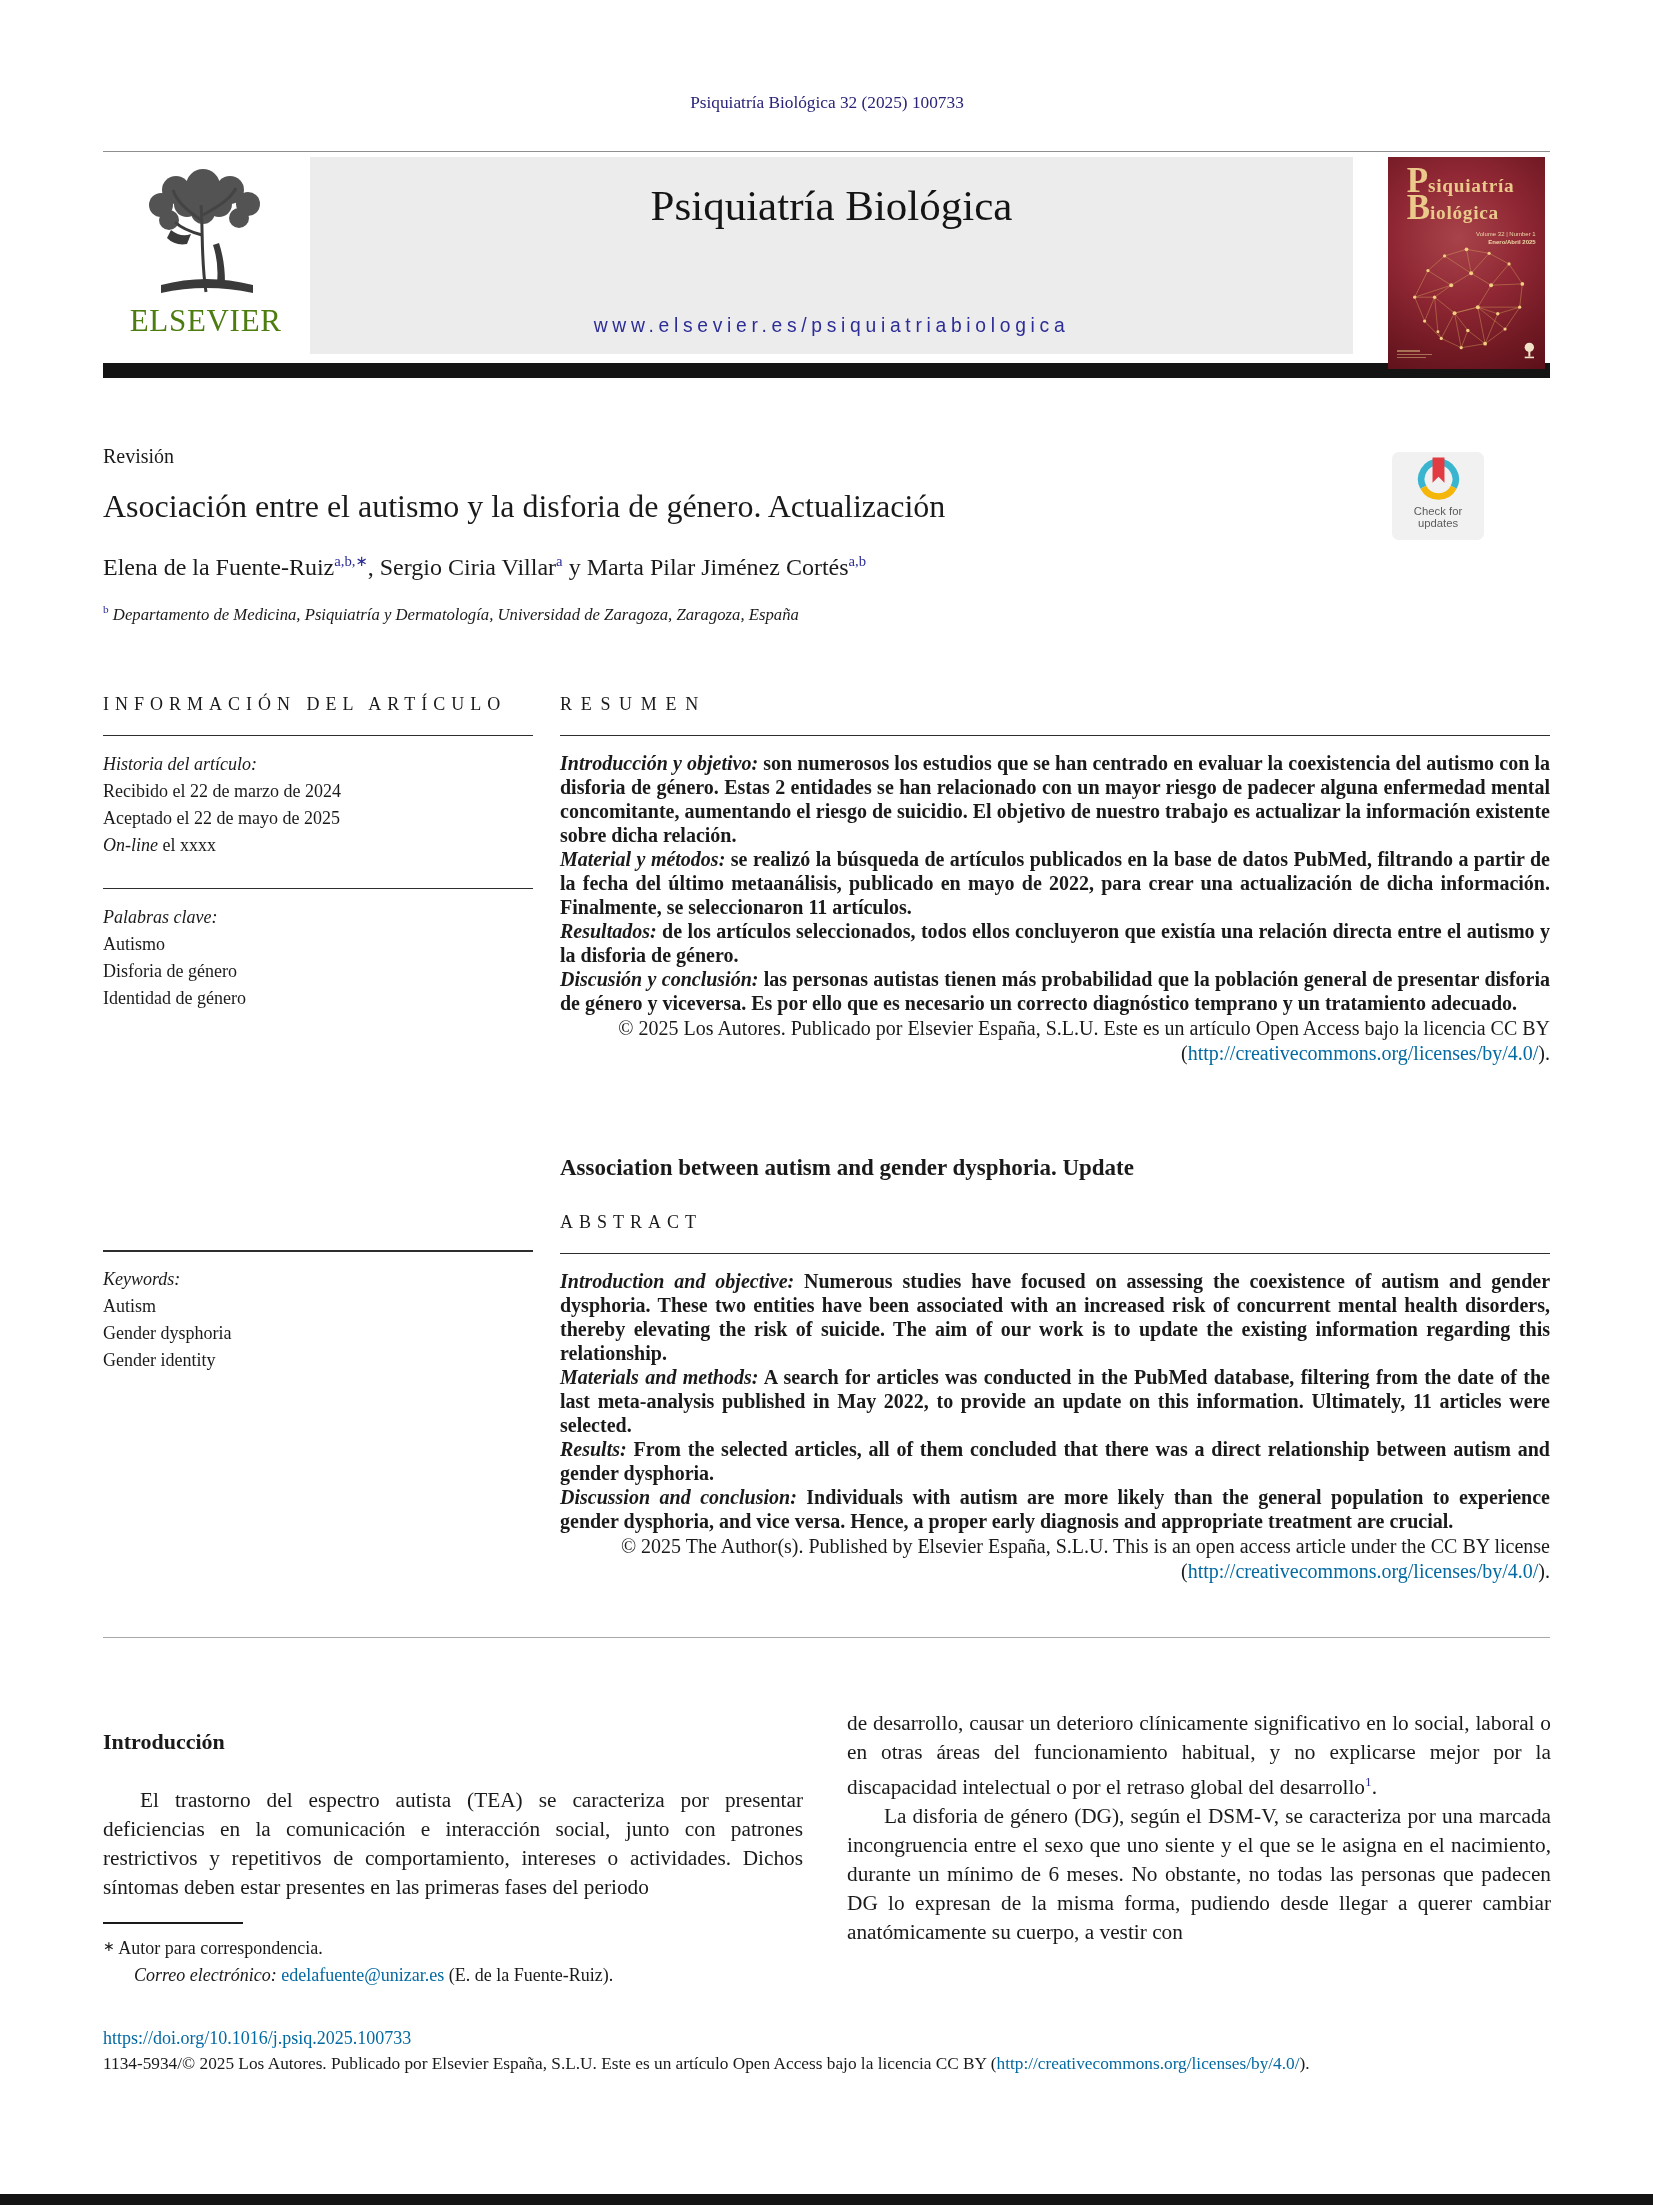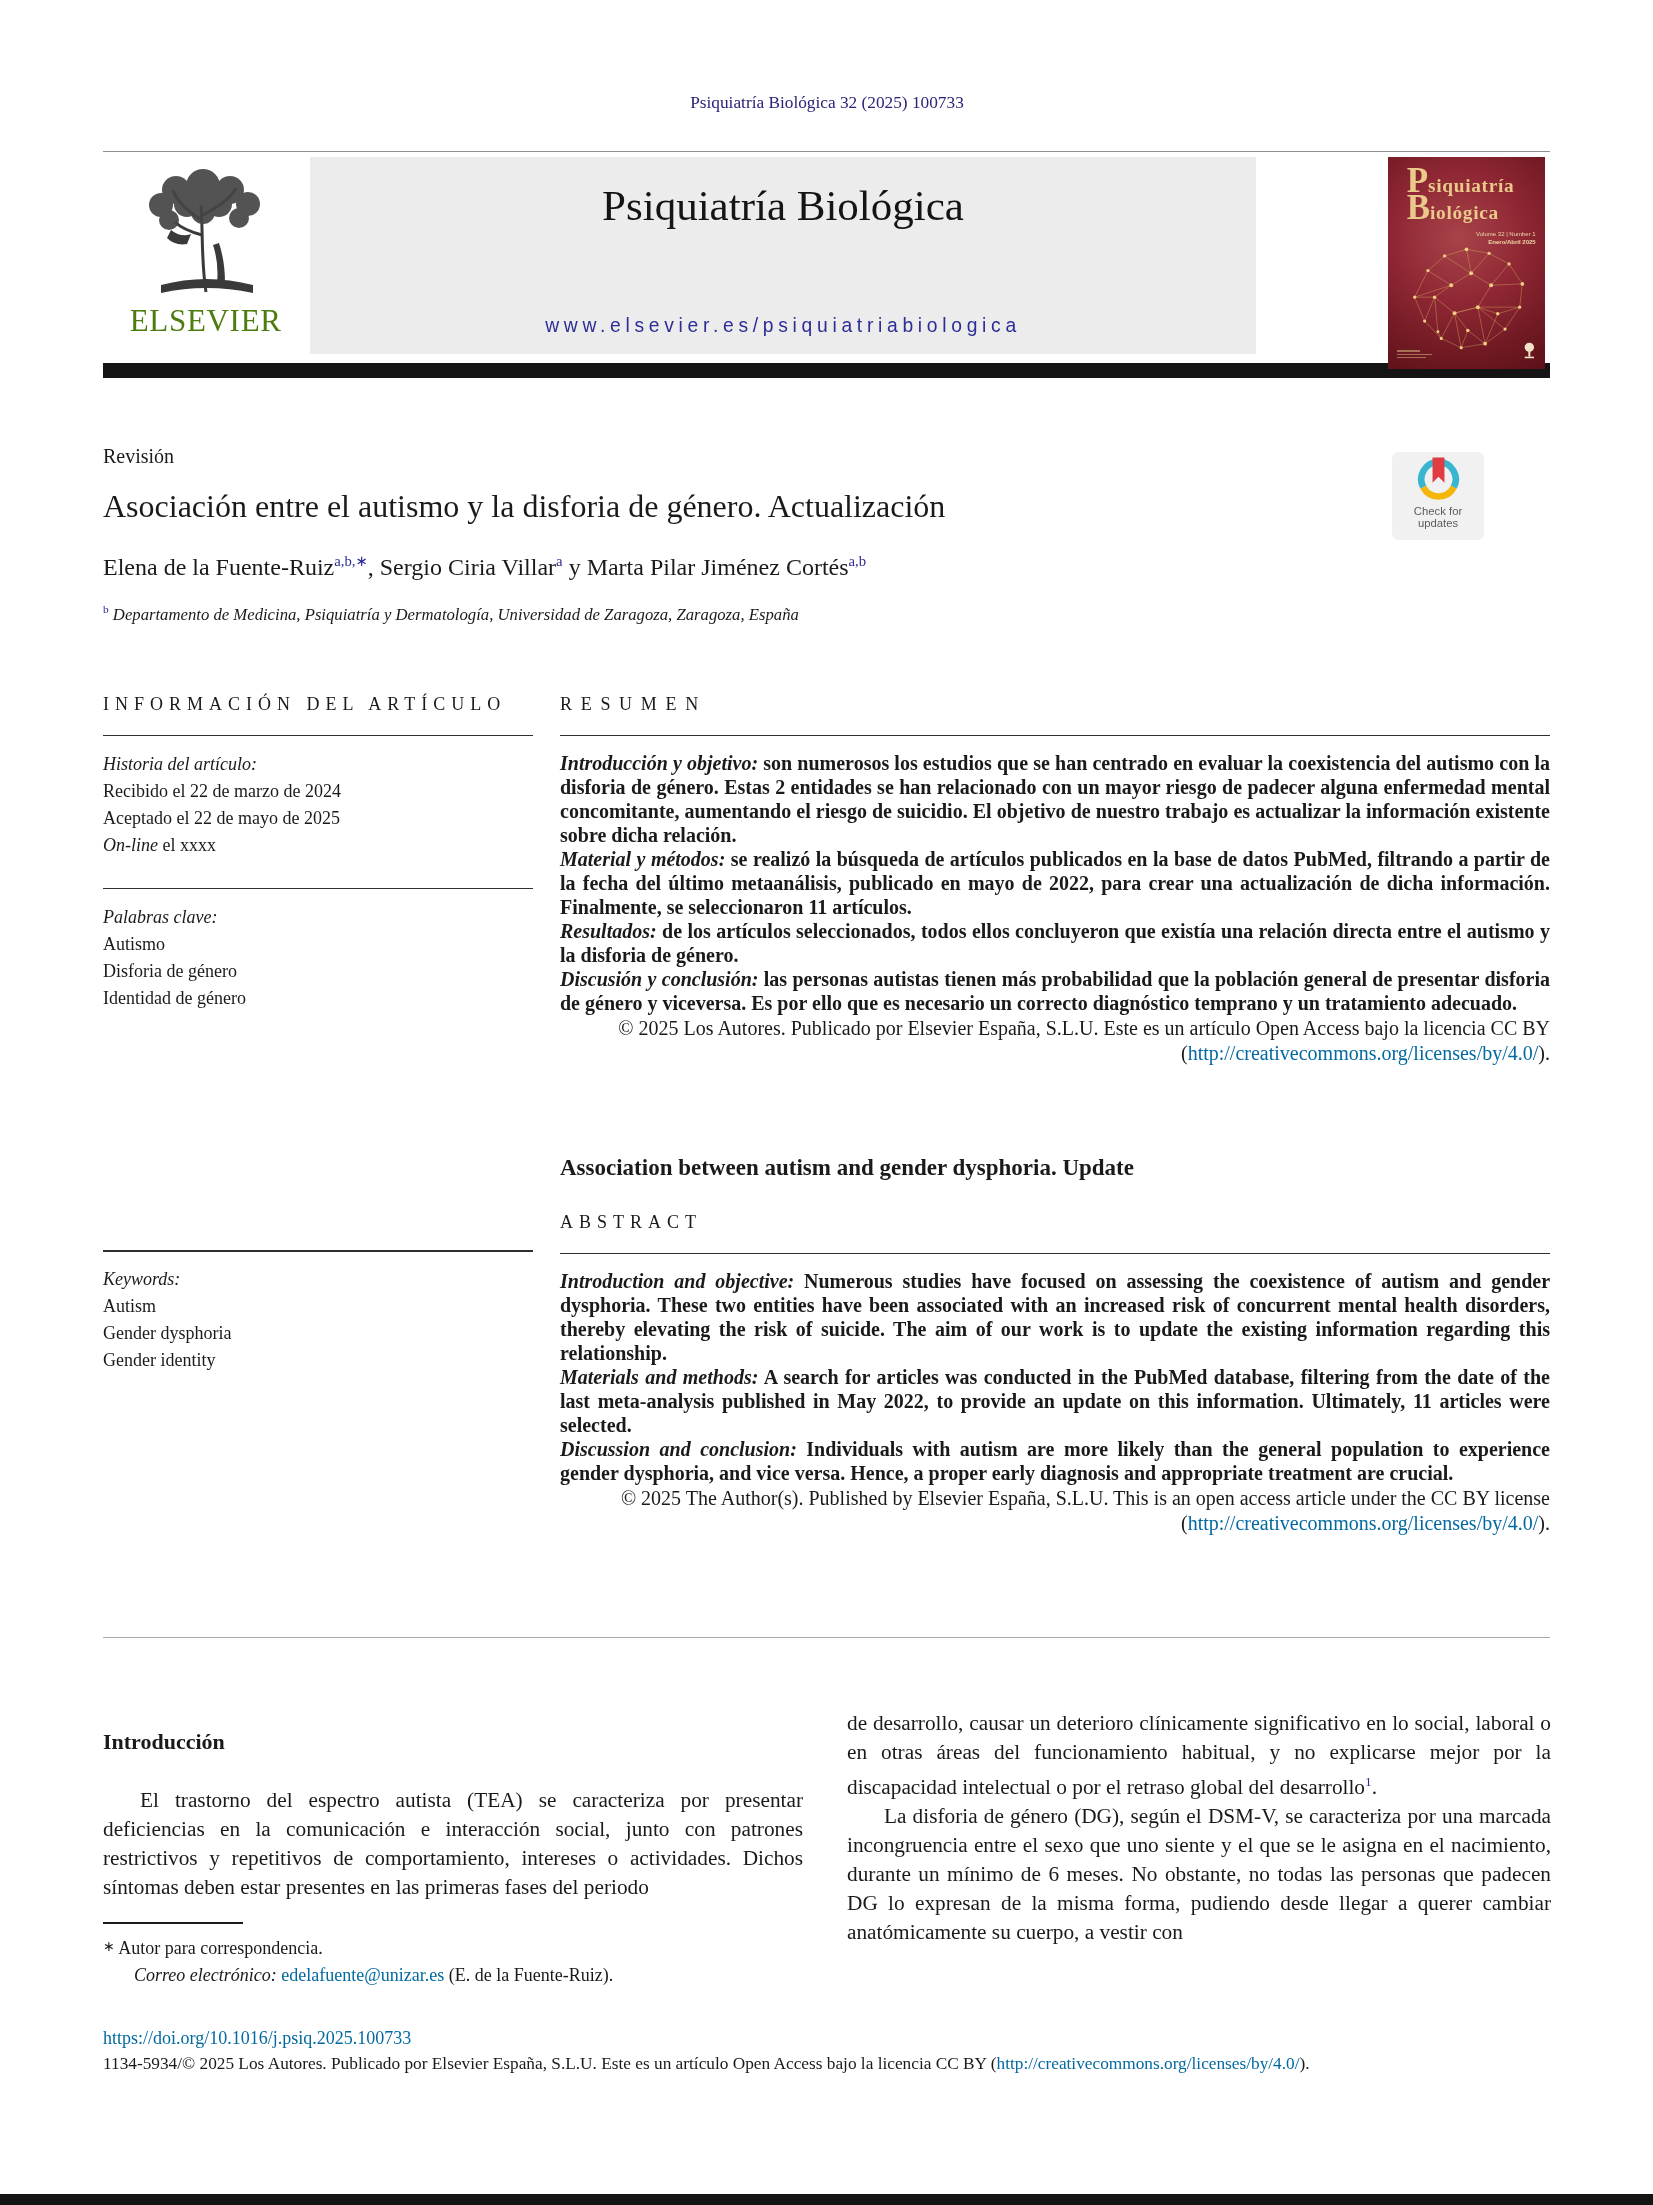--- a/index.html
+++ b/index.html
@@ -4,21 +4,21 @@
 <style>
   html,body{margin:0;padding:0;background:#e9e9e9;}
   .page{position:relative;width:1654px;height:2205px;background:#ffffff;
         font-family:"Liberation Serif",serif;color:#1a1a1a;overflow:hidden;margin:0 auto;}
   .citation{position:absolute;top:93px;left:0;width:100%;text-align:center;
             font-size:17.3px;color:#2a2478;}
   .rule-top{position:absolute;top:151px;left:103px;width:1447px;height:1.3px;background:#8f8f8f;}
 
   
   .masthead{position:absolute;top:157px;left:103px;width:1447px;height:197px;}
-  .banner{position:absolute;left:207px;top:0;width:946px;height:197px;background:#ececec;}
+  .banner{position:absolute;left:207px;top:0;width:1043px;height:197px;background:#ececec;}
   .banner-title{margin:0;padding-top:24px;text-align:center;font-size:43px;font-weight:400;color:#141414;}
   .banner-url{position:absolute;bottom:17.3px;left:0;width:100%;text-align:center;
               font-family:"Liberation Sans",sans-serif;font-size:19.3px;letter-spacing:4.7px;color:#2d2d96;}
   .logo{position:absolute;left:2.7px;top:2.7px;width:200px;text-align:center;}
   .logo-text{font-size:31px;color:#4d7c0f;letter-spacing:0.7px;margin-top:1.3px;}
 
   .black-bar{position:absolute;top:363px;left:103px;width:1447px;height:14.7px;background:#141414;}
   .bottom-bar{position:absolute;top:2194px;left:0;width:1654px;height:11.3px;background:#141414;}
 
   
@@ -253,20 +253,21 @@
       <div class="info-item">Gender dysphoria</div>
       <div class="info-item">Gender identity</div>
     </div>
 
     <div class="col-right" style="top:457px;">
       <div class="eng-title">Association between autism and gender dysphoria. Update</div>
       <div class="col-heading eng-abstract">ABSTRACT</div>
       <hr class="col-rule">
       <p class="abs-p abs-first"><span class="lead">Introduction and objective:</span><span> Numerous studies have focused on assessing the coexistence of autism and gender dysphoria. These two entities have been associated with an increased risk of concurrent mental health disorders, thereby elevating the risk of suicide. The aim of our work is to update the existing information regarding this relationship.</span></p>
       <p class="abs-p"><span class="lead">Materials and methods:</span><span> A search for articles was conducted in the PubMed database, filtering from the date of the last meta-analysis published in May 2022, to provide an update on this information. Ultimately, 11 articles were selected.</span></p>
+      <p class="abs-p"><span class="lead">Results:</span><span> From the selected articles, all of them concluded that there was a direct relationship between autism and gender dysphoria.</span></p>
       <p class="abs-p"><span class="lead">Discussion and conclusion:</span><span> Individuals with autism are more likely than the general population to experience gender dysphoria, and vice versa. Hence, a proper early diagnosis and appropriate treatment are crucial.</span></p>
       <div class="abs-copy">
         <span>© 2025 The Author(s). Published by Elsevier España, S.L.U. This is an open access article under the CC BY license</span><br>
         <span>(</span><a class="link">http://creativecommons.org/licenses/by/4.0/</a><span>).</span>
       </div>
     </div>
 
   </div>
 
   <div class="rule-mid"></div>

